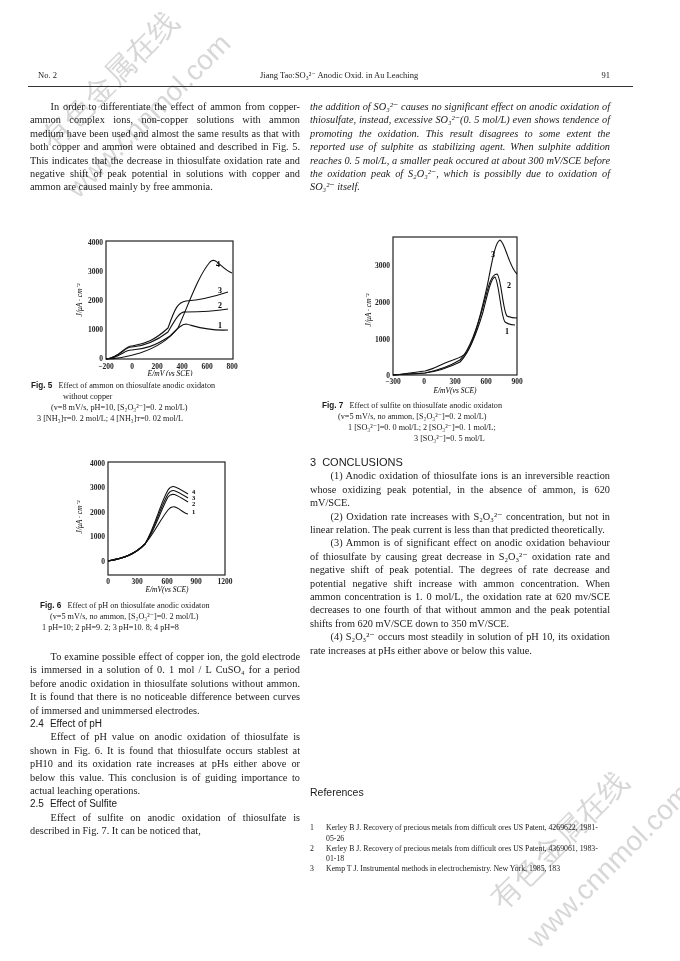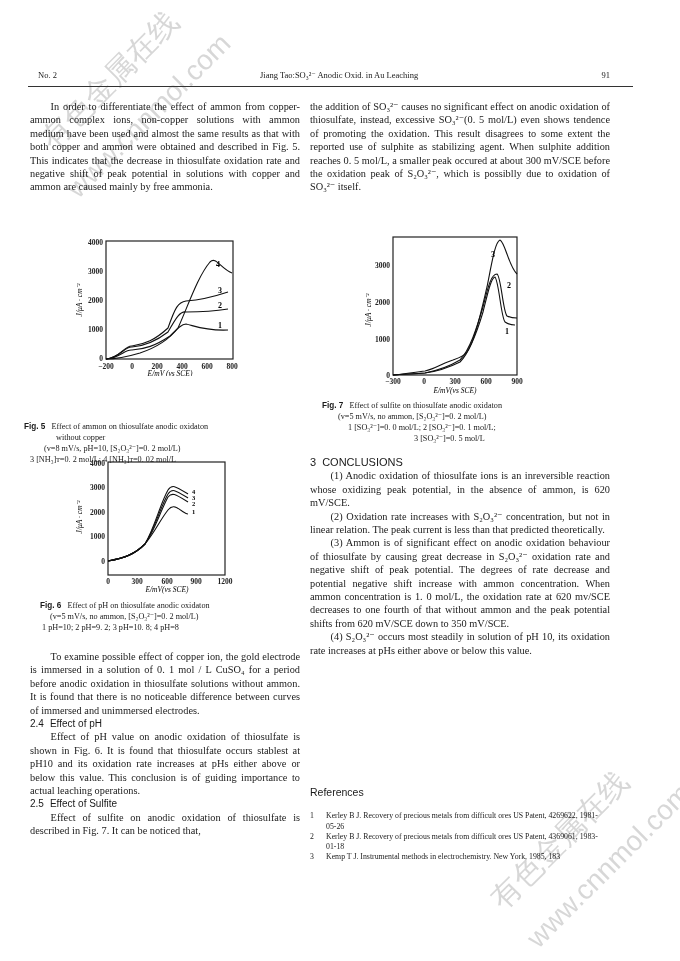--- a/index.html
+++ b/index.html
@@ -66,21 +66,21 @@
       <path d="M46,123 C60,123 70,120 80,117 C95,112 108,105 118,92 C128,70 138,40 150,26 C156,20 160,32 172,37"></path>
     </g>
     <g font-size="8" font-weight="bold">
       <text x="158" y="92">1</text>
         <text x="158" y="72">2</text>
         <text x="158" y="57">3</text>
         <text x="156" y="31">4</text>
     </g>
   </svg>
 </div>
-<div class="cap" style="left:24px;top:380px;width:270px;margin-top:41px;">
+<div class="cap" style="left:31px;top:380px;width:270px;">
   <div><span class="fl">Fig. 5</span><span>Effect of ammon on thiosulfate anodic oxidaton</span></div>
   <div style="padding-left:32px;">without copper</div>
   <div style="padding-left:20px;">(v=8 mV/s, pH=10, [S₂O₃²⁻]=0. 2 mol/L)</div>
   <div style="padding-left:6px;">3  [NH₃]ᴛ=0. 2 mol/L; 4  [NH₃]ᴛ=0. 02 mol/L</div>
 </div>
 
 <div class="fig" style="left:60px;top:452px;width:200px;height:145px;">
   <svg width="200" height="145" viewBox="0 0 200 145" font-family="Liberation Serif, serif">
     <rect x="48" y="10" width="117" height="113" fill="none" stroke="#222" stroke-width="1.2"></rect>
     <g font-size="7.5" fill="#222" font-weight="bold">
@@ -118,21 +118,21 @@
 </div>
 
 <div class="col" style="left:30px;top:650px;width:270px;">
   <p class="ind">To examine possible effect of copper ion, the gold electrode is immersed in a solution of 0. 1 mol / L CuSO₄ for a period before anodic oxidation in thiosulfate solutions without ammon. It is found that there is no noticeable difference between curves of immersed and unimmersed electrodes.</p>
   <div class="sec"><span class="n">2.4</span><span>Effect of pH</span></div>
   <p class="ind">Effect of pH value on anodic oxidation of thiosulfate is shown in Fig. 6. It is found that thiosulfate occurs stablest at pH10 and its oxidation rate increases at pHs either above or below this value. This conclusion is of guiding importance to actual leaching operations.</p>
   <div class="sec"><span class="n">2.5</span><span>Effect of Sulfite</span></div>
   <p class="ind">Effect of sulfite on anodic oxidation of thiosulfate is described in Fig. 7. It can be noticed that,</p>
 </div>
 
-<div class="col" style="left:310px;top:100px;width:300px;">
+<div class="col" style="left:310px;top:100px;width:300px;font-style:italic;">
   <p>the addition of SO₃²⁻ causes no significant effect on anodic oxidation of thiosulfate, instead, excessive SO₃²⁻(0. 5 mol/L) even shows tendence of promoting the oxidation. This result disagrees to some extent the reported use of sulphite as stabilizing agent. When sulphite addition reaches 0. 5 mol/L, a smaller peak occured at about 300 mV/SCE before the oxidation peak of S₂O₃²⁻, which is possiblly due to oxidation of SO₃²⁻ itself.</p>
 </div>
 
 <div class="fig" style="left:355px;top:232px;width:200px;height:165px;">
   <svg width="200" height="165" viewBox="0 0 200 165" font-family="Liberation Serif, serif">
     <rect x="38" y="5" width="124" height="138" fill="none" stroke="#222" stroke-width="1.2"></rect>
     <g font-size="7.5" fill="#222" font-weight="bold">
       <text x="35" y="36" text-anchor="end">3000</text>
       <text x="35" y="73" text-anchor="end">2000</text>
       <text x="35" y="110" text-anchor="end">1000</text>
@@ -166,21 +166,21 @@
 
 <div class="col" style="left:310px;top:456px;width:300px;">
   <div class="sec" style="font-size:11px;margin-bottom:0;"><span class="n">3</span><span>CONCLUSIONS</span></div>
   <p class="ind">(1) Anodic oxidation of thiosulfate ions is an inreversible reaction whose oxidizing peak potential, in the absence of ammon, is 620 mV/SCE.</p>
   <p class="ind">(2) Oxidation rate increases with S₂O₃²⁻ concentration, but not in linear relation. The peak current is less than that predicted theoretically.</p>
   <p class="ind">(3) Ammon is of significant effect on anodic oxidation behaviour of thiosulfate by causing great decrease in S₂O₃²⁻ oxidation rate and negative shift of peak potential. The degrees of rate decrease and potential negative shift increase with ammon concentration. When ammon concentration is 1. 0 mol/L, the oxidation rate at 620 mv/SCE decreases to one fourth of that without ammon and the peak potential shifts from 620 mV/SCE down to 350 mV/SCE.</p>
   <p class="ind">(4) S₂O₃²⁻ occurs most steadily in solution of pH 10, its oxidation rate increases at pHs either above or below this value.</p>
 </div>
 
 <div class="refs" style="left:310px;top:786px;width:290px;">
-  <div class="sec" style="font-size:10.5px;margin-bottom:12px;">References</div>
+  <div class="sec" style="font-size:10.5px;margin-bottom:24px;">References</div>
   <div class="item">
       <span class="num">1</span>
       <span>Kerley B J. Recovery of precious metals from difficult ores US Patent, 4269622, 1981-05-26</span>
     </div>
   <div class="item">
       <span class="num">2</span>
       <span>Kerley B J. Recovery of precious metals from difficult ores US Patent, 4369061, 1983-01-18</span>
     </div>
   <div class="item">
       <span class="num">3</span>

